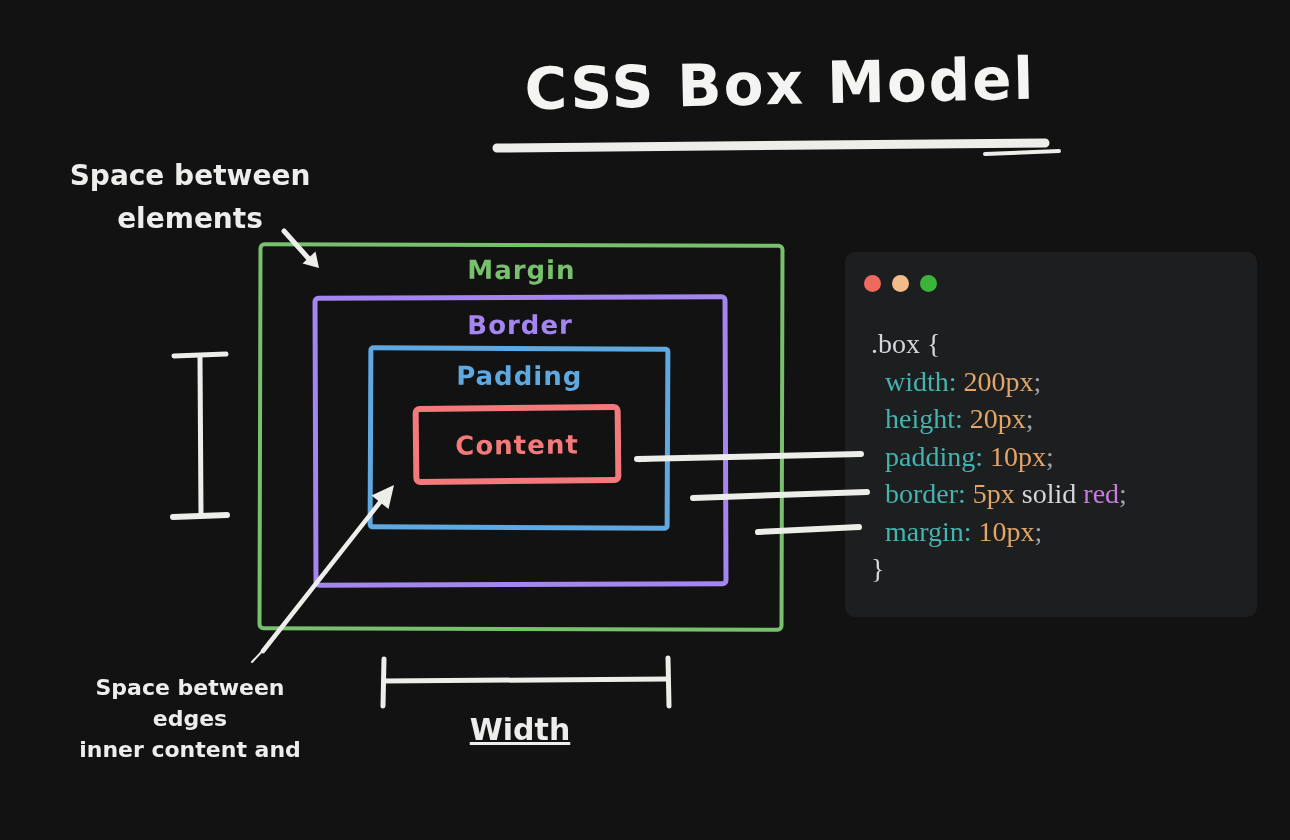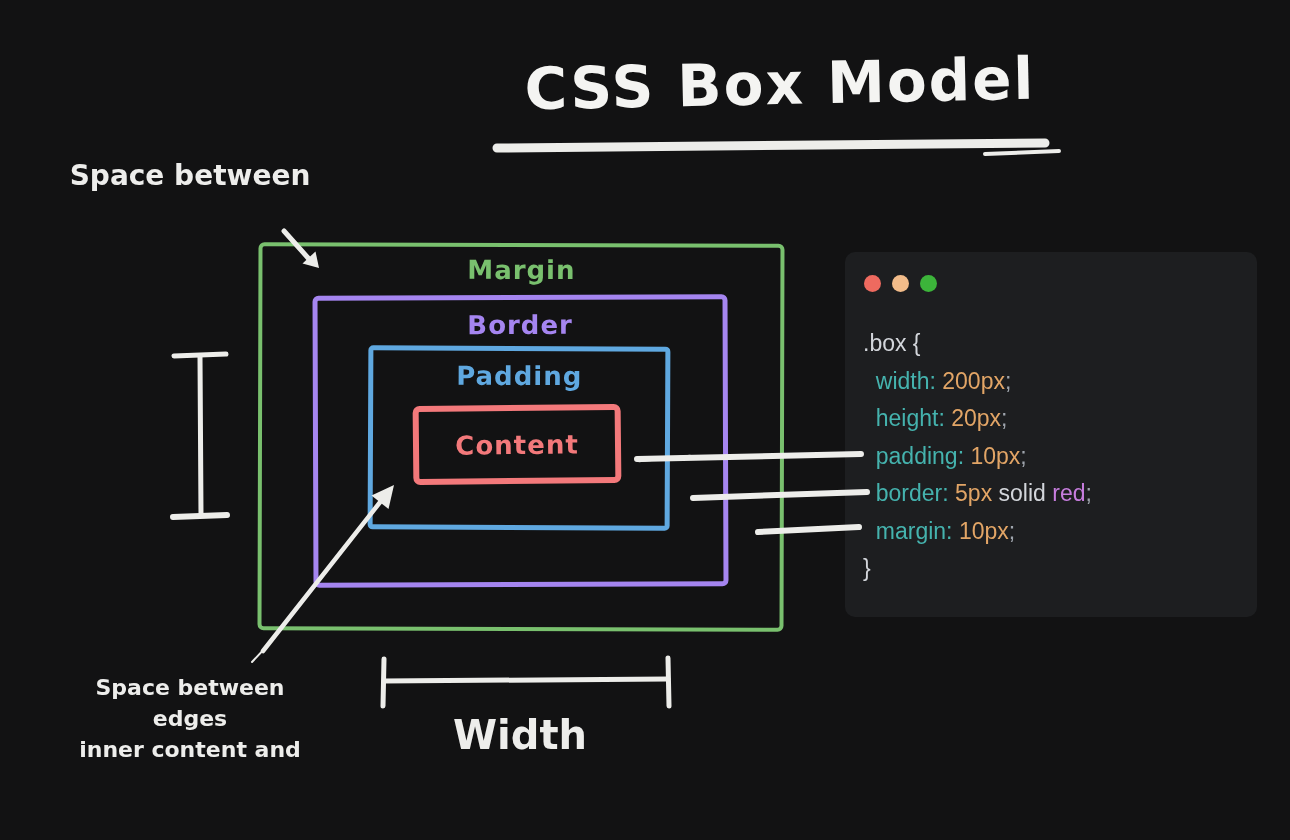--- a/index.html
+++ b/index.html
@@ -15,60 +15,61 @@
   .title{
     left:430px;top:50px;width:700px;text-align:center;
     font-size:58px;letter-spacing:2px;color:#f4f4f2;
     transform:rotate(-1.2deg);white-space:nowrap;
   }
   
   .note{text-align:center;color:#ededeb;}
   .margin-note{left:40px;top:154px;width:300px;font-size:28px;line-height:43px;}
   .padding-note{left:70px;top:672px;width:240px;font-size:22px;line-height:31px;}
   .height-label{left:35px;top:406px;width:130px;font-size:30px;}
-  .width-label{left:430px;top:712px;width:180px;font-size:40px;}
+  .width-label{left:430px;top:712px;width:180px;font-size:30px;text-decoration:underline;}
   
   .mbox{position:absolute;border-style:solid;background:transparent;}
   .box-label{position:absolute;width:100%;text-align:center;font-weight:bold;font-size:26px;letter-spacing:1px;}
   #margin-box {left:258px;top:243px;width:518px;height:380px;border-width:4px;border-radius:6px;transform:rotate(.15deg);}
   #border-box {left:313px;top:295px;width:405px;height:282px;border-width:5px;border-radius:6px;transform:rotate(-.2deg);}
   #padding-box{left:368px;top:346px;width:292px;height:174px;border-width:5px;border-radius:5px;transform:rotate(.25deg);}
   #content-box{left:413px;top:405px;width:196px;height:67px;border-width:6px;border-radius:7px;transform:rotate(-.6deg);
                display:flex;align-items:center;justify-content:center;}
   #margin-box .box-label{top:8px;}
   #border-box .box-label{top:10px;}
   #padding-box .box-label{top:10px;}
   #content-box .box-label{position:static;}
   
   #code-panel{
     left:845px;top:252px;width:412px;height:365px;border-radius:10px;
     background:#1d1e20;z-index:1;
   }
   .lights{position:absolute;left:19px;top:23px;display:flex;gap:11px;}
   .light{width:17px;height:17px;border-radius:50%;}
   #code-lines{
-    position:absolute;left:18px;top:73px;
-    font-family:Liberation Sans, sans-serif;
-    font-size:23px;line-height:37.5px;white-space:pre;
+    position:absolute;left:26px;top:73px;
+    font-family:Liberation Serif, serif;
+    font-size:28px;line-height:37.5px;white-space:pre;
   }
   
   #overlay{position:absolute;left:0;top:0;z-index:5;pointer-events:none;}
   #overlay .stroke{stroke:#ededea;fill:none;stroke-linecap:round;stroke-linejoin:round;}
   #overlay .fillw{fill:#ededea;stroke:none;}
   .z6{z-index:6;}
 </style>
 </head>
 <body>
 
 <div id="stage">
 
   <div class="abs hand title z6">CSS Box Model</div>
 
   <div class="abs hand note margin-note z6">
     <div>Space between</div>
+    <div>elements</div>
   </div>
 
   <div class="abs hand note width-label z6">Width</div>
 
   <div class="abs hand note padding-note z6">
     <div>Space between</div>
     <div>edges</div>
     <div>inner content and</div>
   </div>
 

